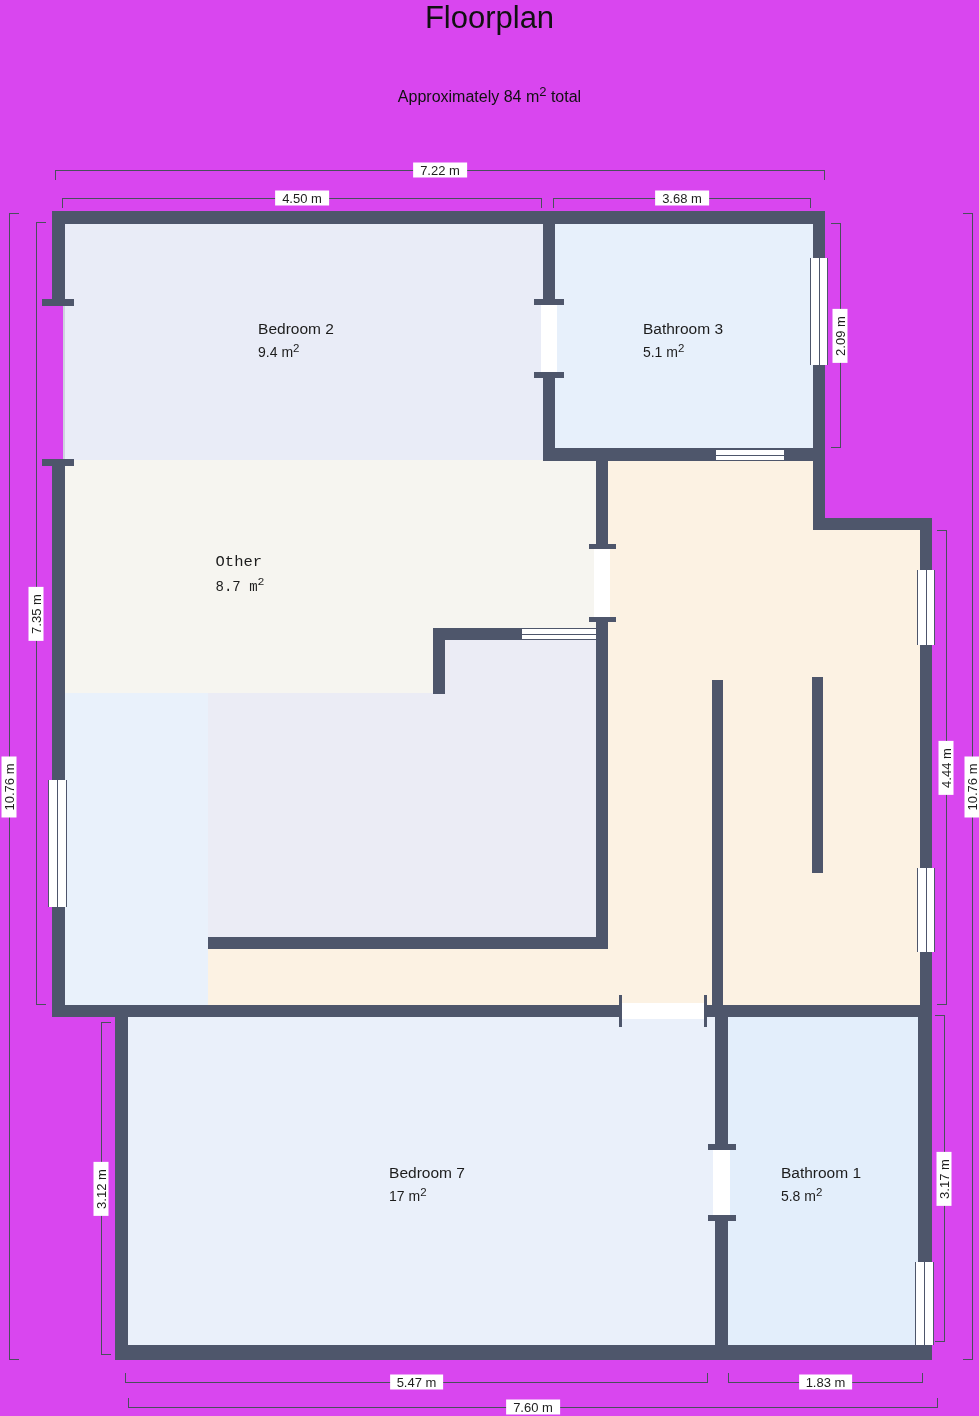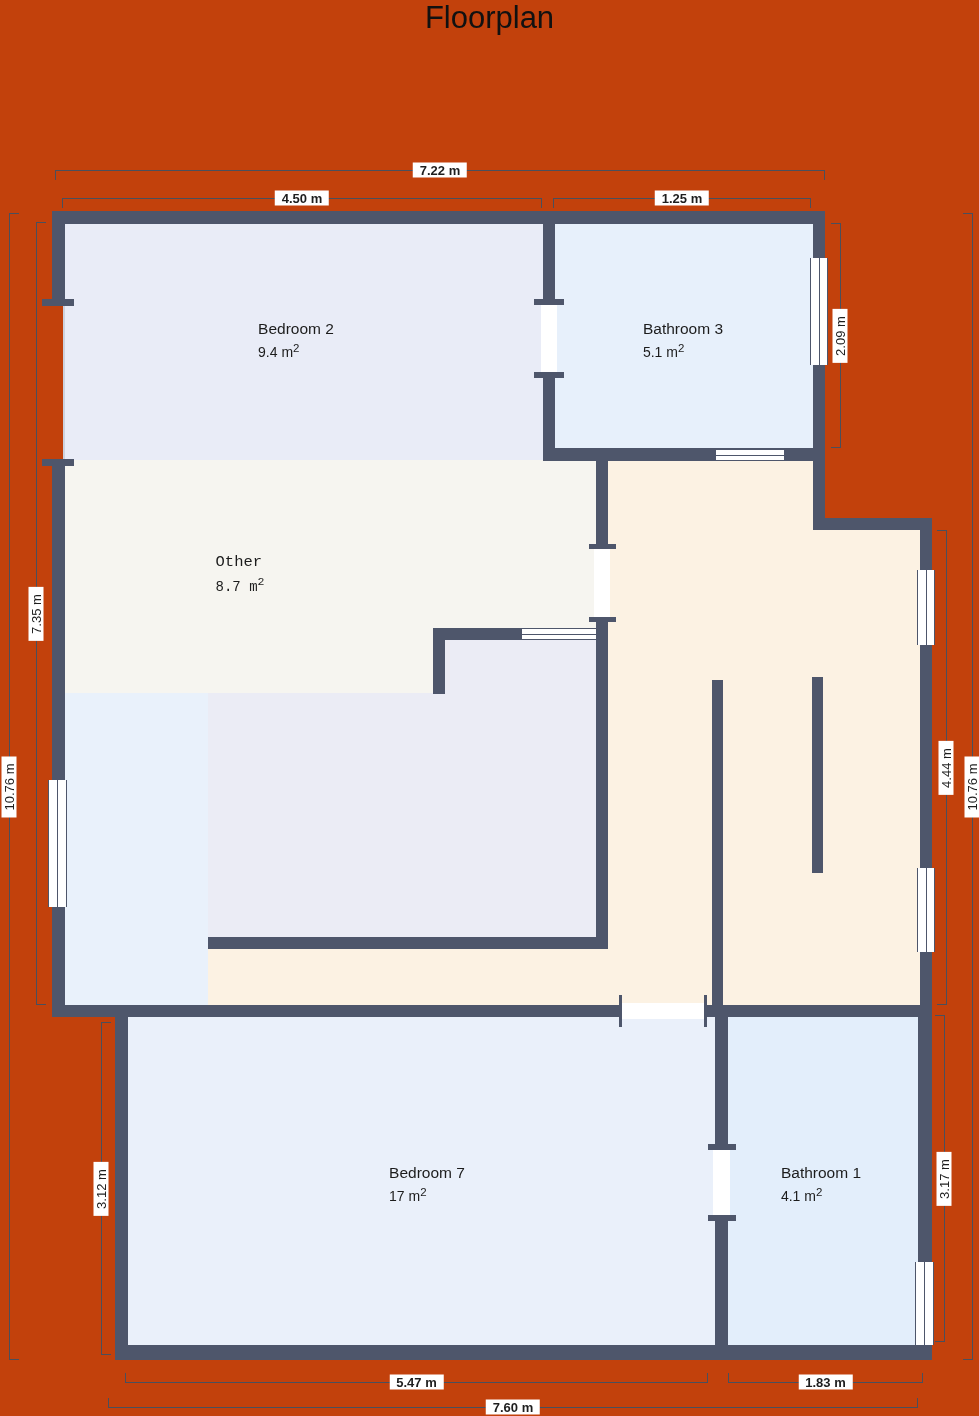--- a/index.html
+++ b/index.html
@@ -1,20 +1,20 @@
 <!DOCTYPE html>
 <html><head>
 <meta charset="utf-8">
 <style>
   :root{
     --w:#4e566b;        
     --dl:#4a4f5c;       
   }
   html,body{margin:0;padding:0;background:#fff;}
-  .page{position:relative;width:979px;height:1416px;background:#c2410c;overflow:hidden;
+  .page{position:relative;width:979px;height:1416px;background:#d946ef;overflow:hidden;
         font-family:"Liberation Sans","DejaVu Sans",sans-serif;color:#1c1c1c;}
   .title{position:absolute;left:0;right:0;top:0;text-align:center;
          font-size:31px;font-weight:500;color:#111;}
   .subtitle{position:absolute;left:0;right:0;top:84px;text-align:center;
             font-size:16px;color:#111;}
   .subtitle sup{font-size:13px;}
   .floor{position:absolute;}
   .wall{position:absolute;background:var(--w);}
   .edge{position:absolute;background:#cdd2de;}
   .gap{position:absolute;background:#fff;}
@@ -22,41 +22,42 @@
   .win.v{border-left:1.5px solid var(--w);border-right:1.5px solid var(--w);box-sizing:border-box;}
   .win.v::after{content:"";position:absolute;left:50%;top:0;bottom:0;width:1px;margin-left:-.5px;background:var(--w);}
   .win.h{border-top:1.5px solid var(--w);border-bottom:1.5px solid var(--w);box-sizing:border-box;}
   .win.h::after{content:"";position:absolute;top:50%;left:0;right:0;height:1px;margin-top:-.5px;background:var(--w);}
   .room-label{position:absolute;transform:translate(-50%,-50%);color:#1c1c1c;}
   .rname{font-size:15.5px;}
   .rarea{font-size:14px;margin-top:4px;}
   .rarea sup{font-size:11.5px;}
   .dim{position:absolute;font-size:13px;color:#1e1e1e;}
   .dim .tk{position:absolute;background:var(--dl);}
-  .dim.h{border-top:1.3px solid var(--dl);font-weight:bold;}
+  .dim.h{border-top:1.3px solid var(--dl);}
   .dim.h .tk{width:1.3px;height:10px;}
   .dim.h .tk.a{left:0;} .dim.h .tk.b{right:0;}
   .dim.h.down .tk{top:-1px;}
   .dim.h.up .tk{top:-10px;}
   .dim.h .lb{position:absolute;left:50%;top:-1px;transform:translate(-50%,-50%);
              background:#fff;padding:0 7px;white-space:nowrap;}
   .dim.v{border-left:1.3px solid var(--dl);}
   .dim.v .tk{height:1.3px;width:10px;}
   .dim.v .tk.a{top:0;} .dim.v .tk.b{bottom:0;}
   .dim.v.right .tk{left:-1px;}
   .dim.v.left .tk{left:-10px;}
   .dim.v .lb{position:absolute;top:50%;left:-1px;transform:translate(-50%,-50%) rotate(-90deg);
              background:#fff;padding:0 7px;white-space:nowrap;}
 </style>
 </head>
 <body>
 
 <div class="page">
 
   <div class="title">Floorplan</div>
+  <div class="subtitle"><span>Approximately 84 m</span><sup>2</sup><span> total</span></div>
 
   <div class="floor" style="left:65px;top:224px;width:478px;height:236px;background:#e9ecf7;"></div>
   <div class="floor" style="left:555px;top:224px;width:258px;height:224px;background:#e7f0fb;"></div>
   <div class="floor" style="left:65px;top:460px;width:543px;height:233px;background:#f6f5f0;"></div>
   <div class="floor" style="left:445px;top:640px;width:151px;height:53px;background:#ebecf5;"></div>
   <div class="floor" style="left:208px;top:693px;width:388px;height:244px;background:#ebecf5;"></div>
   <div class="floor" style="left:65px;top:693px;width:143px;height:312px;background:#e9f1fb;"></div>
   <div class="floor" style="left:208px;top:937px;width:400px;height:68px;background:#fcf2e3;"></div>
   <div class="floor" style="left:608px;top:460px;width:217px;height:70px;background:#fcf2e3;"></div>
   <div class="floor" style="left:608px;top:530px;width:312px;height:475px;background:#fcf2e3;"></div>
@@ -131,50 +132,50 @@
   <div class="room-label" style="left:240px;top:574px;font-family:Liberation Mono, monospace;">
     <div class="rname">Other</div>
     <div class="rarea"><span>8.7 m</span><sup>2</sup></div>
   </div>
   <div class="room-label" style="left:427px;top:1184px;">
     <div class="rname">Bedroom 7</div>
     <div class="rarea"><span>17 m</span><sup>2</sup></div>
   </div>
   <div class="room-label" style="left:821px;top:1184px;">
     <div class="rname">Bathroom 1</div>
-    <div class="rarea"><span>4.1 m</span><sup>2</sup></div>
+    <div class="rarea"><span>5.8 m</span><sup>2</sup></div>
   </div>
 
   <div class="dim h down" style="left:55px;top:170px;width:770px;">
     <i class="tk a"></i>
       <i class="tk b"></i>
       <span class="lb">7.22 m</span>
   </div>
   <div class="dim h down" style="left:62px;top:198px;width:480px;text-align:center;">
     <i class="tk a"></i>
       <i class="tk b"></i>
       <span class="lb">4.50 m</span>
   </div>
   <div class="dim h down" style="left:553px;top:198px;width:258px;">
     <i class="tk a"></i>
       <i class="tk b"></i>
-      <span class="lb">1.25 m</span>
+      <span class="lb">3.68 m</span>
   </div>
 
   <div class="dim h up" style="left:125px;top:1382px;width:583px;">
     <i class="tk a"></i>
       <i class="tk b"></i>
       <span class="lb">5.47 m</span>
   </div>
   <div class="dim h up" style="left:728px;top:1382px;width:195px;">
     <i class="tk a"></i>
       <i class="tk b"></i>
       <span class="lb">1.83 m</span>
   </div>
-  <div class="dim h up" style="left:108px;top:1407px;width:810px;">
+  <div class="dim h up" style="left:128px;top:1407px;width:810px;">
     <i class="tk a"></i>
       <i class="tk b"></i>
       <span class="lb">7.60 m</span>
   </div>
 
   <div class="dim v right" style="left:36px;top:222px;height:783px;">
     <i class="tk a"></i>
       <i class="tk b"></i>
       <span class="lb">7.35 m</span>
   </div>

